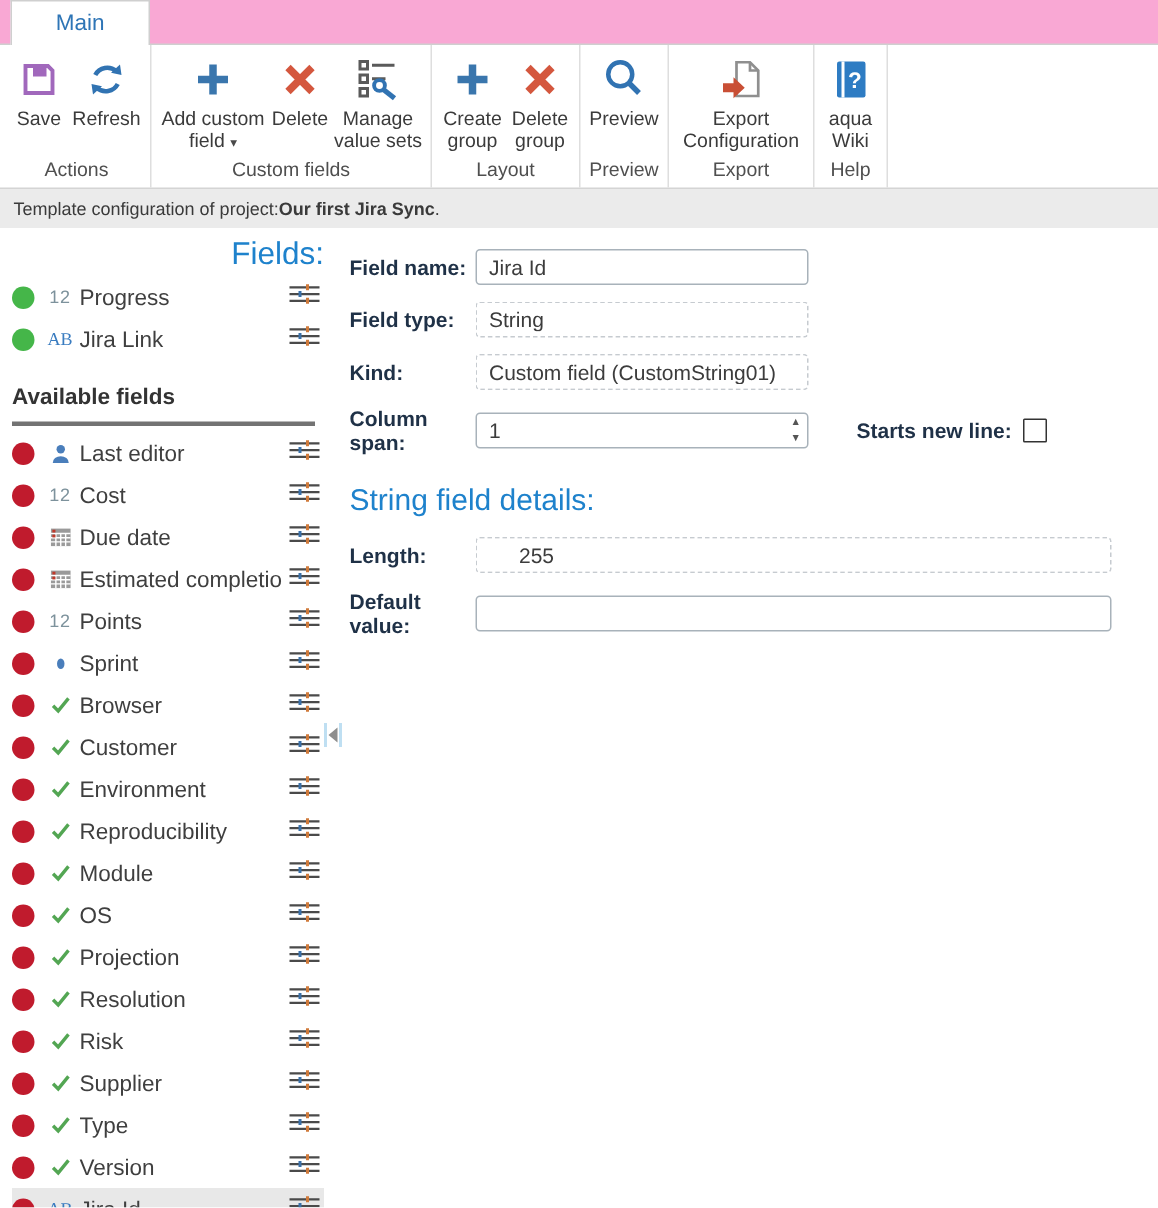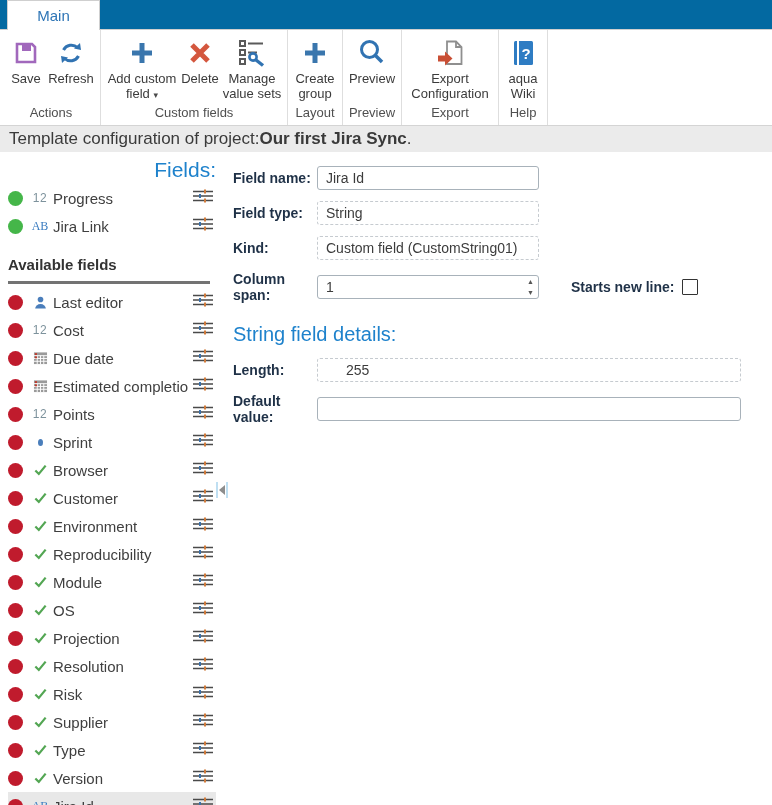--- a/index.html
+++ b/index.html
@@ -1,41 +1,41 @@
 <!DOCTYPE html>
 <html><head>
 <meta charset="utf-8">
 <style>
   * { margin:0; padding:0; box-sizing:border-box; }
   html,body { width:772px; height:805px; overflow:hidden; background:#fff;
     font-family:"Liberation Sans","DejaVu Sans",sans-serif; }
 
   
-  .tabbar { position:relative; height:30px; background:#0369a1; }
+  .tabbar { position:relative; height:30px; background:#f9a8d4; }
   .tabbar::after { content:""; position:absolute; left:0; right:0; bottom:0; height:1px; background:#cfcfcf; }
   .tab-main { position:absolute; left:7px; bottom:0; z-index:2; width:93px; height:30px;
     background:#fff; border:1px solid #cfcfcf; border-bottom:none;
     display:flex; align-items:center; justify-content:center;
     color:#2e75b6; font-size:15px; cursor:default; }
 
   
   .ribbon { height:96px; display:flex; align-items:stretch; border-bottom:1px solid #d4d4d4; padding-left:2px; background:#fff; }
   .rgroup { display:flex; flex-direction:column; border-right:1px solid #dedede; padding:0 4px; }
   .rbuttons { display:flex; flex:1; align-items:flex-start; justify-content:center; padding-top:4px; }
   .rbtn { display:flex; flex-direction:column; align-items:center; text-align:center;
     font-size:13px; color:#3b3b3b; padding:2px 1px; line-height:1.12; cursor:pointer; }
   .rbtn .ric { width:34px; height:34px; display:flex; align-items:center; justify-content:center; margin-bottom:2px; }
   .rlabel { font-size:13px; color:#4f4f4f; text-align:center; padding:2px 0 5px; margin-top:auto; }
   .caret { font-size:9px; color:#4a4a4a; }
   .bw48{width:48px}.bw38{width:40px}.bw50{width:50px}.bw74{width:74px}.bw42{width:42px}
   .bw62{width:62px}.bw46{width:46px}.bw44{width:44px}.bw88{width:88px}.bw40{width:40px}
 
   
   .cfgbar { height:26px; background:#ebebeb; display:flex; align-items:center; padding-left:9px;
-    font-size:17px; color:#3a3a3a; }
+    font-size:12px; color:#3a3a3a; }
   .cfgbar b { font-weight:bold; }
 
   
   .content { display:flex; height:653px; overflow:hidden; }
 
   
   .sidebar { width:216px; flex:0 0 216px; padding-left:8px; overflow:hidden; }
   .sb-title { color:#1e82cc; font-size:21px; font-weight:normal; margin:6px 0 2px;text-align:right; }
   .side-row { display:flex; align-items:center; height:28px; padding-right:2px; cursor:pointer; }
   .side-row.selected { background:#e8e8e8; }
@@ -158,20 +158,28 @@
   <div class="rgroup">
     <div class="rbuttons">
       <div class="rbtn bw46">
         <span class="ric">
           <svg width="32" height="32" viewBox="0 0 32 32">
               <path d="M16 6 V26 M6 16 H26" stroke="#3a76ad" stroke-width="5"></path>
             </svg>
         </span>
         <span>Create group</span>
       </div>
+      <div class="rbtn bw44">
+        <span class="ric">
+          <svg width="32" height="32" viewBox="0 0 32 32">
+              <path d="M8 8 L24 24 M24 8 L8 24" stroke="#d4573e" stroke-width="5"></path>
+            </svg>
+        </span>
+        <span>Delete group</span>
+      </div>
     </div>
     <div class="rlabel">Layout</div>
   </div>
 
   <div class="rgroup">
     <div class="rbuttons">
       <div class="rbtn bw50">
         <span class="ric">
           <svg width="32" height="32" viewBox="0 0 32 32">
               <circle cx="13.5" cy="12.5" r="8" fill="none" stroke="#3173b2" stroke-width="3"></circle>

